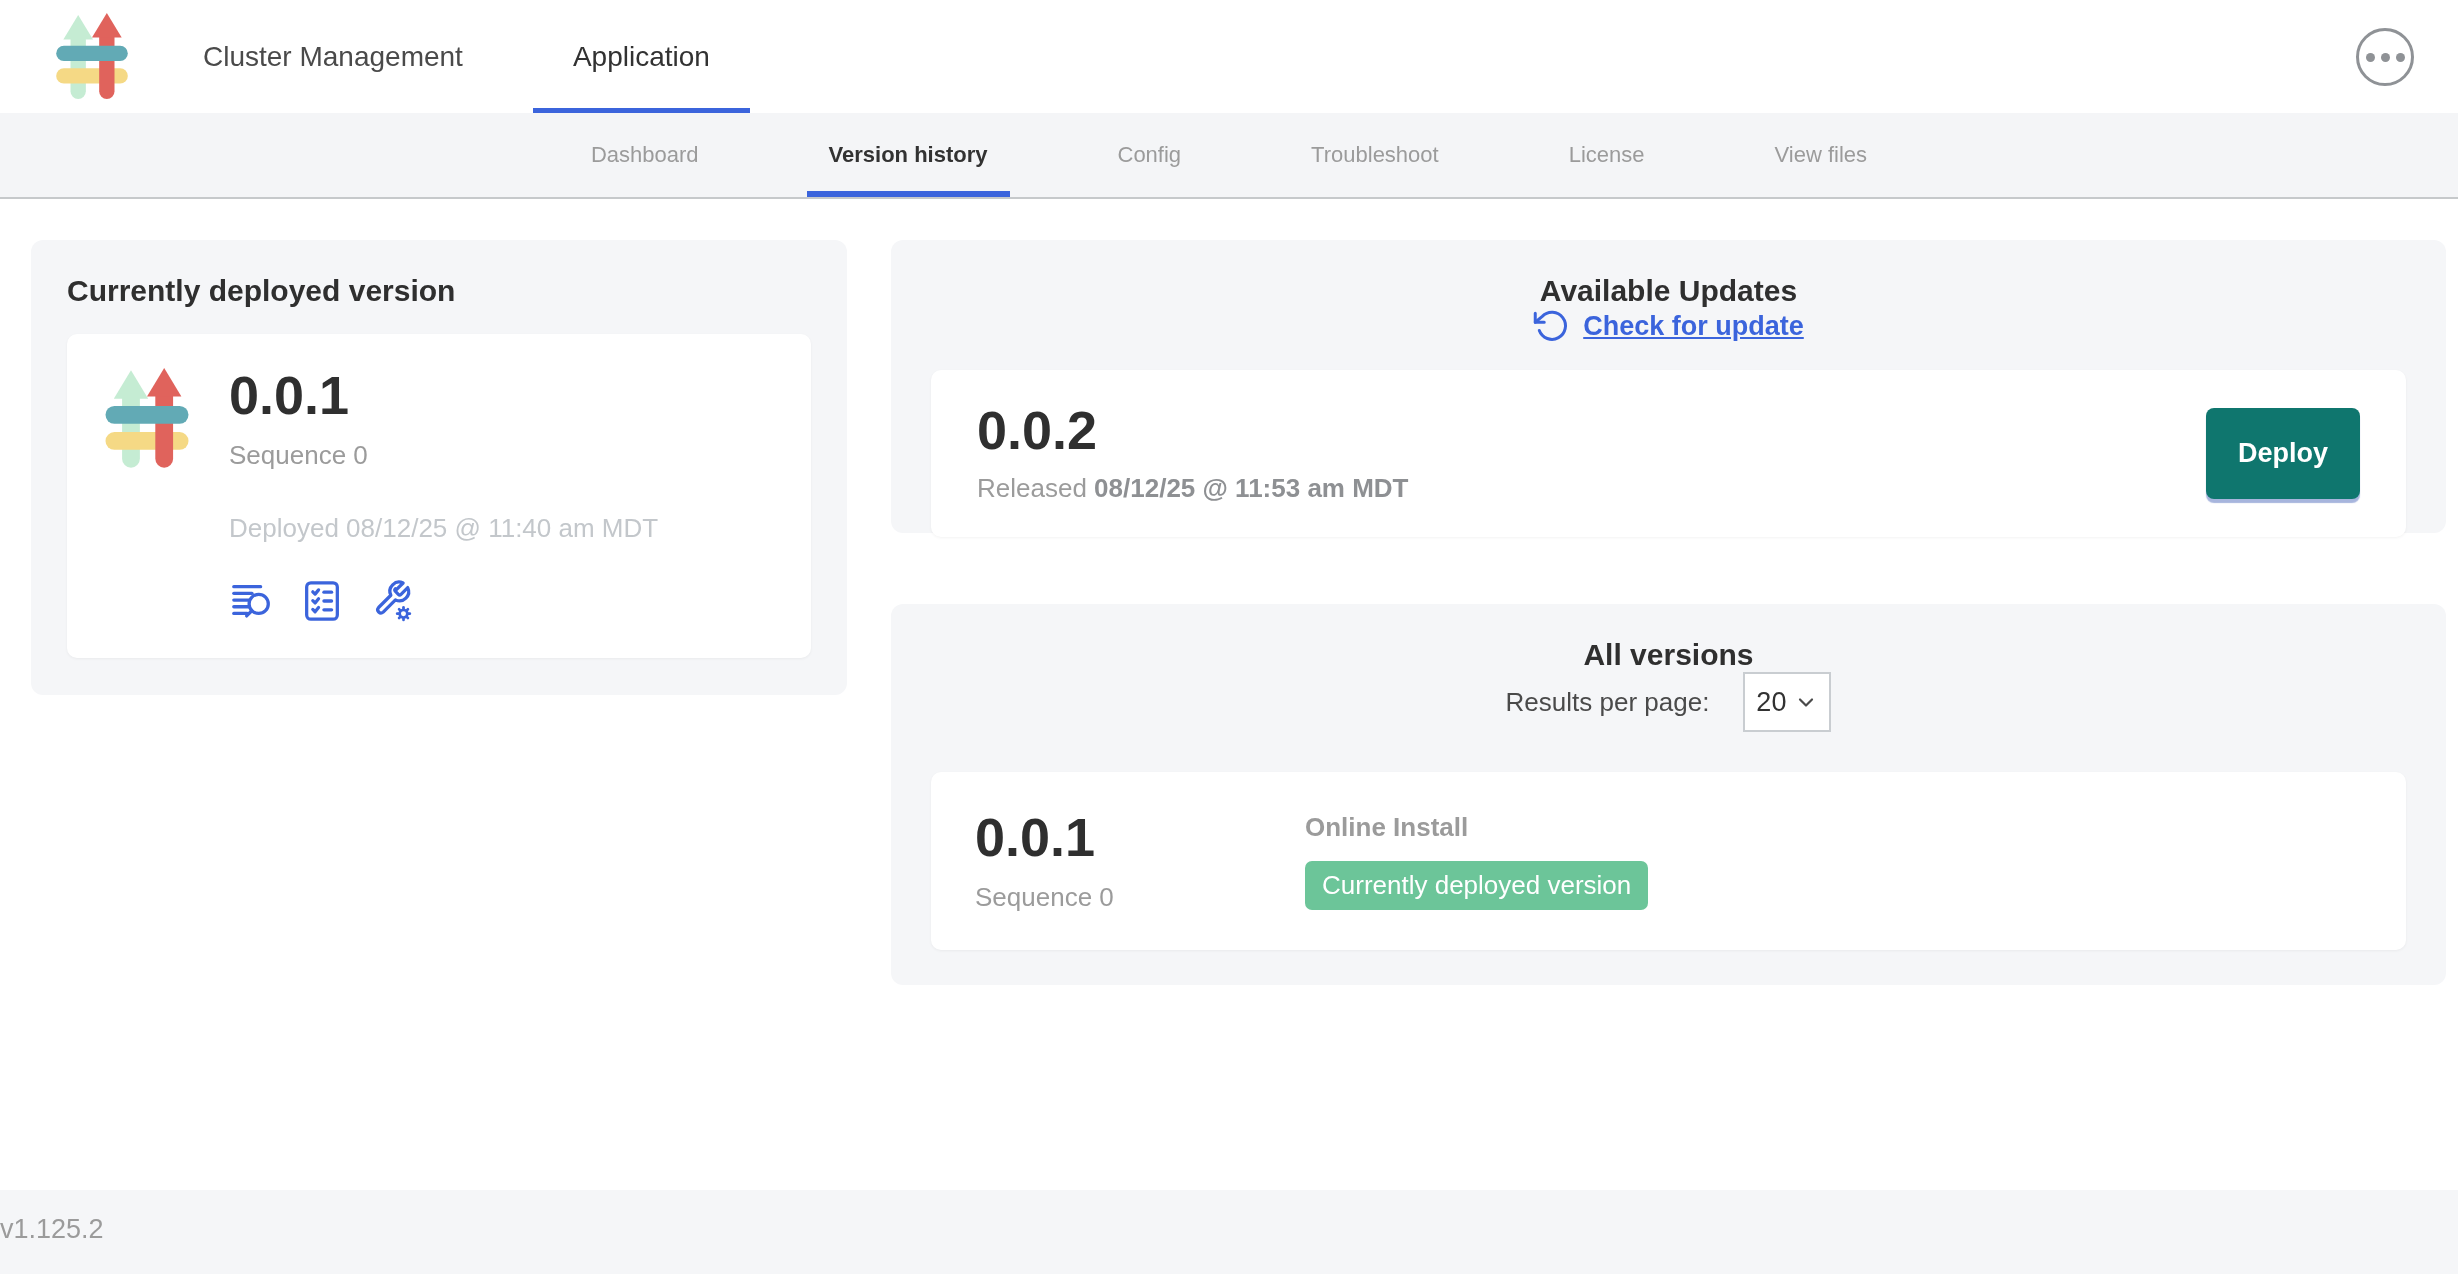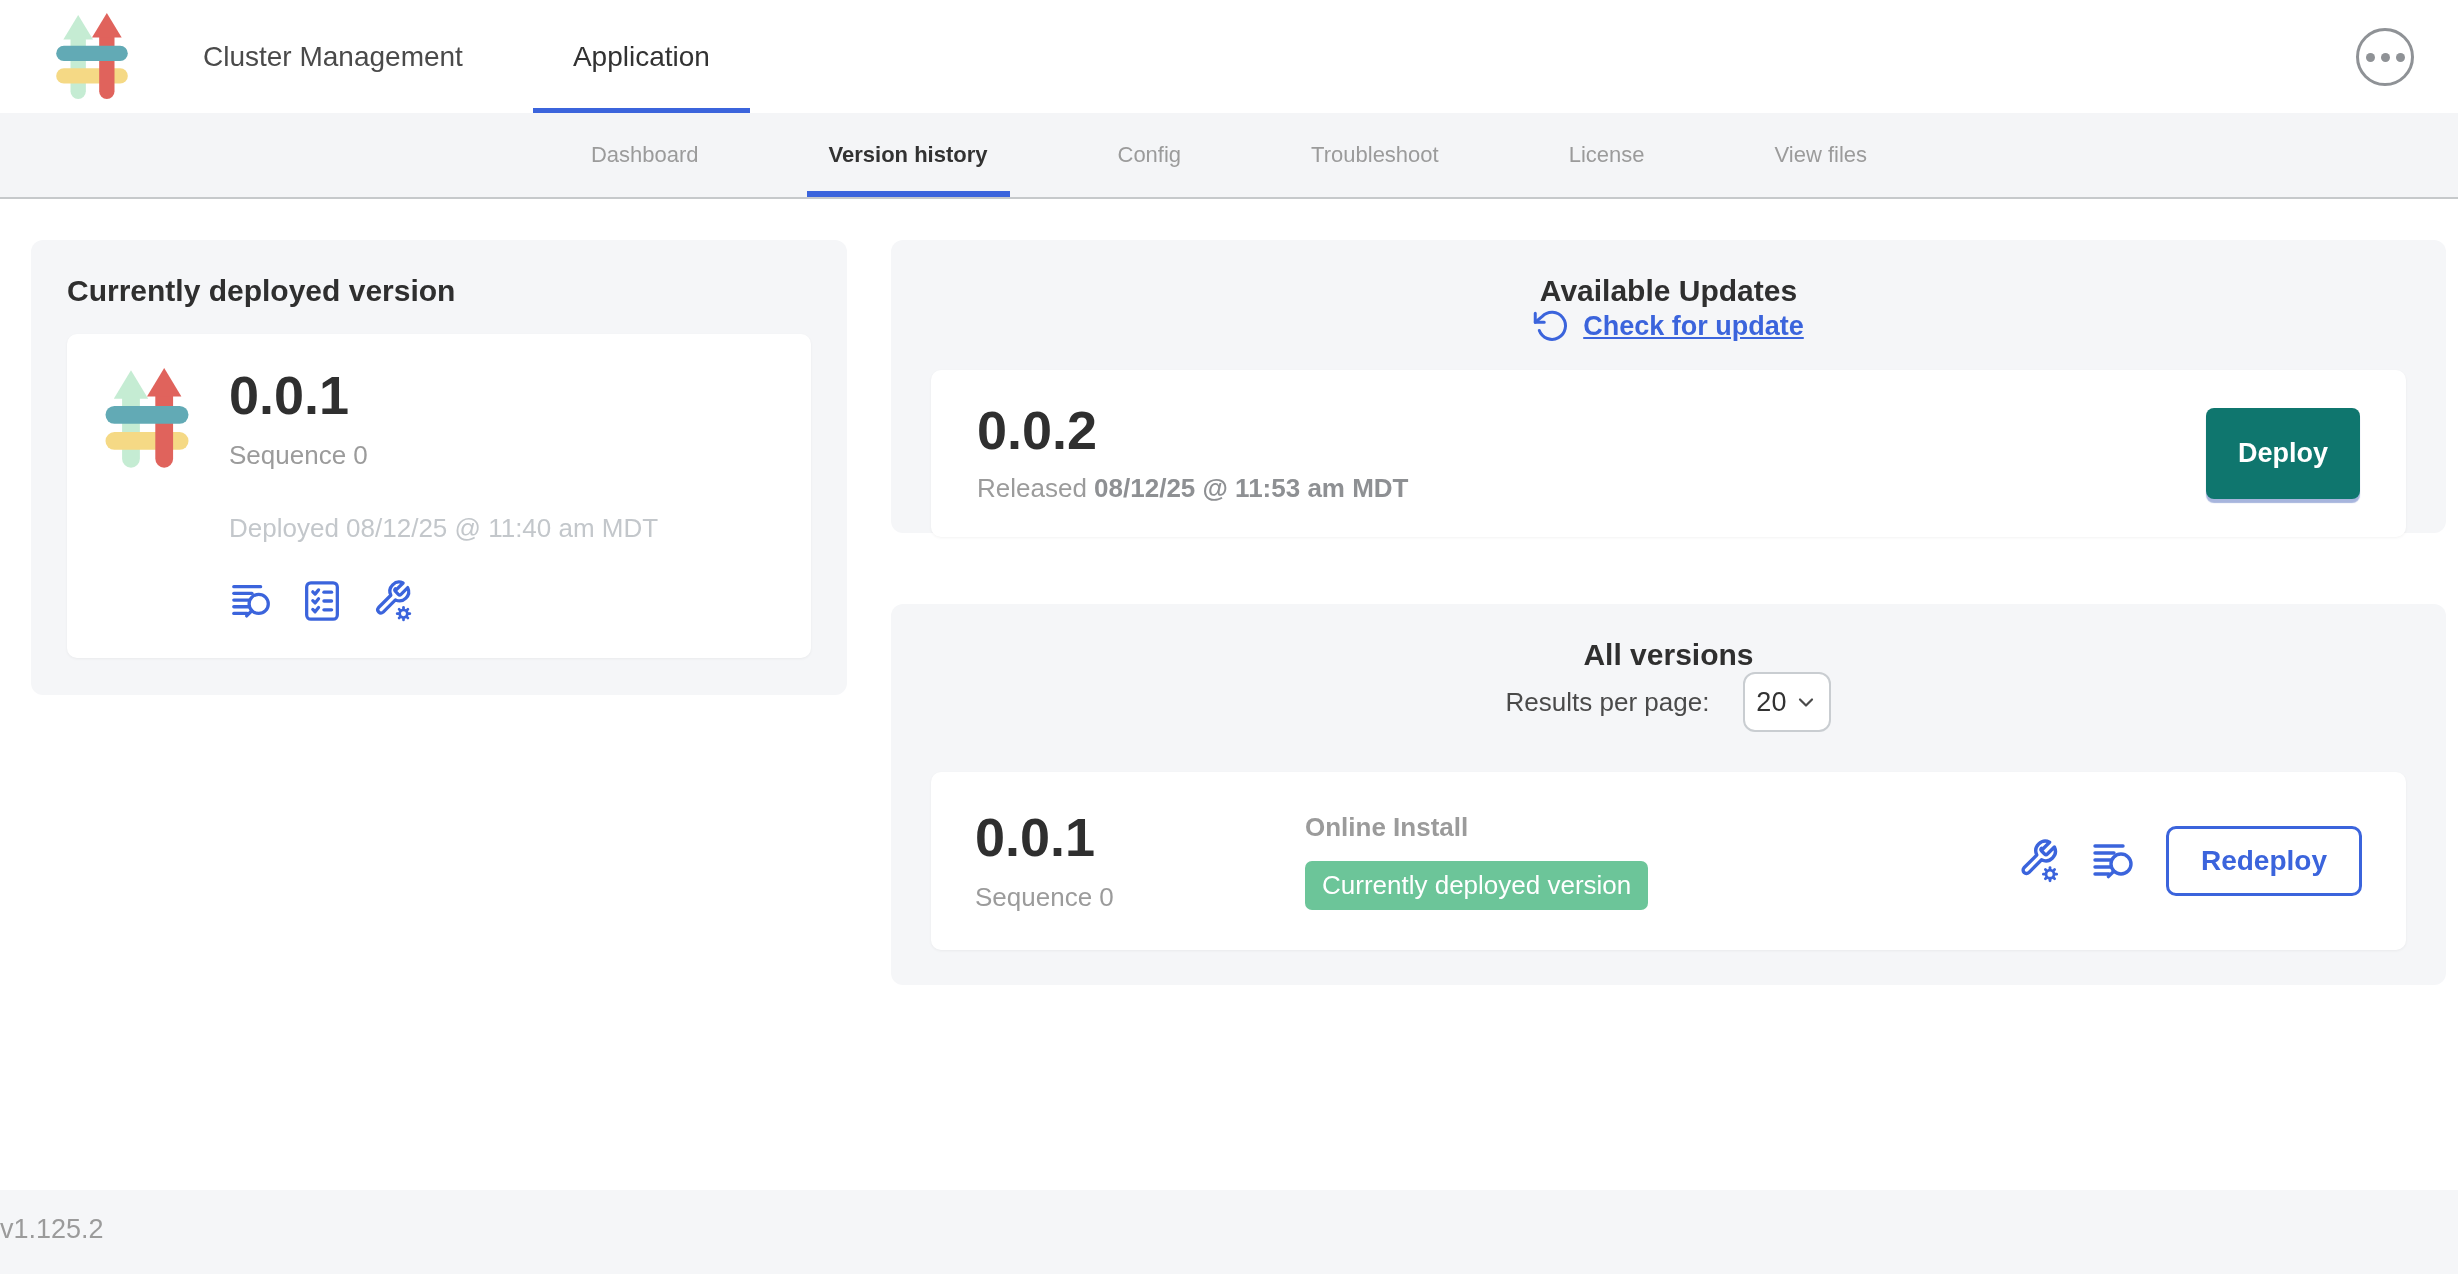--- a/index.html
+++ b/index.html
@@ -77,21 +77,21 @@
     background:#0f766e; color:#fff; font-size:27px; font-weight:bold;
     border:none; border-radius:8px; padding:30px 32px; cursor:pointer;
     box-shadow:0 4px 1px rgba(35,70,170,.4);
     font-family:inherit;
   }
 
   .allversions-panel { left:891px; top:405px; width:1555px; height:381px; padding:34px 40px; }
   .rpp { display:flex; align-items:center; gap:14px; }
   .rpp-label { font-size:26px; color:#4a4a4a; }
   .rpp-select {
-    width:88px; height:60px; background:#fff; border:2px solid #c9cdd1; border-radius:12px;
+    width:88px; height:60px; background:#fff; border:2px solid #c9cdd1; border-radius:0;
     display:flex; align-items:center; justify-content:center; gap:8px;
     font-size:27px; color:#323232; cursor:pointer;margin-left:20px;
   }
   .version-row {
     margin-top:40px; padding:36px 44px; height:178px;
     display:flex; align-items:center;
   }
   .vr-col1 { width:330px; flex:none; }
   .vr-col2 { flex:1; }
   .install-type { font-size:26px; font-weight:bold; color:#9b9b9b; }
@@ -283,32 +283,19 @@
 
     <div class="wcard version-row">
       <div class="vr-col1">
         <div class="version-big">0.0.1</div>
         <div class="seq muted">Sequence 0</div>
       </div>
       <div class="vr-col2">
         <div class="install-type">Online Install</div>
         <div class="badge">Currently deployed version</div>
       </div>
-      <div class="vr-actions">
-        <button class="icon-btn">
-          <svg width="48" height="48" viewBox="0 0 24 24">
-              <use href="#icon-wrench-gear"></use>
-            </svg>
-        </button>
-        <button class="icon-btn">
-          <svg width="48" height="48" viewBox="0 0 24 24">
-              <use href="#icon-logs-search"></use>
-            </svg>
-        </button>
-        <button class="redeploy-btn">Redeploy</button>
-      </div>
     </div>
   </div>
 </div>
 
 <div class="footer">
   <span>v1.125.2</span>
 </div>
 
 </body></html>

